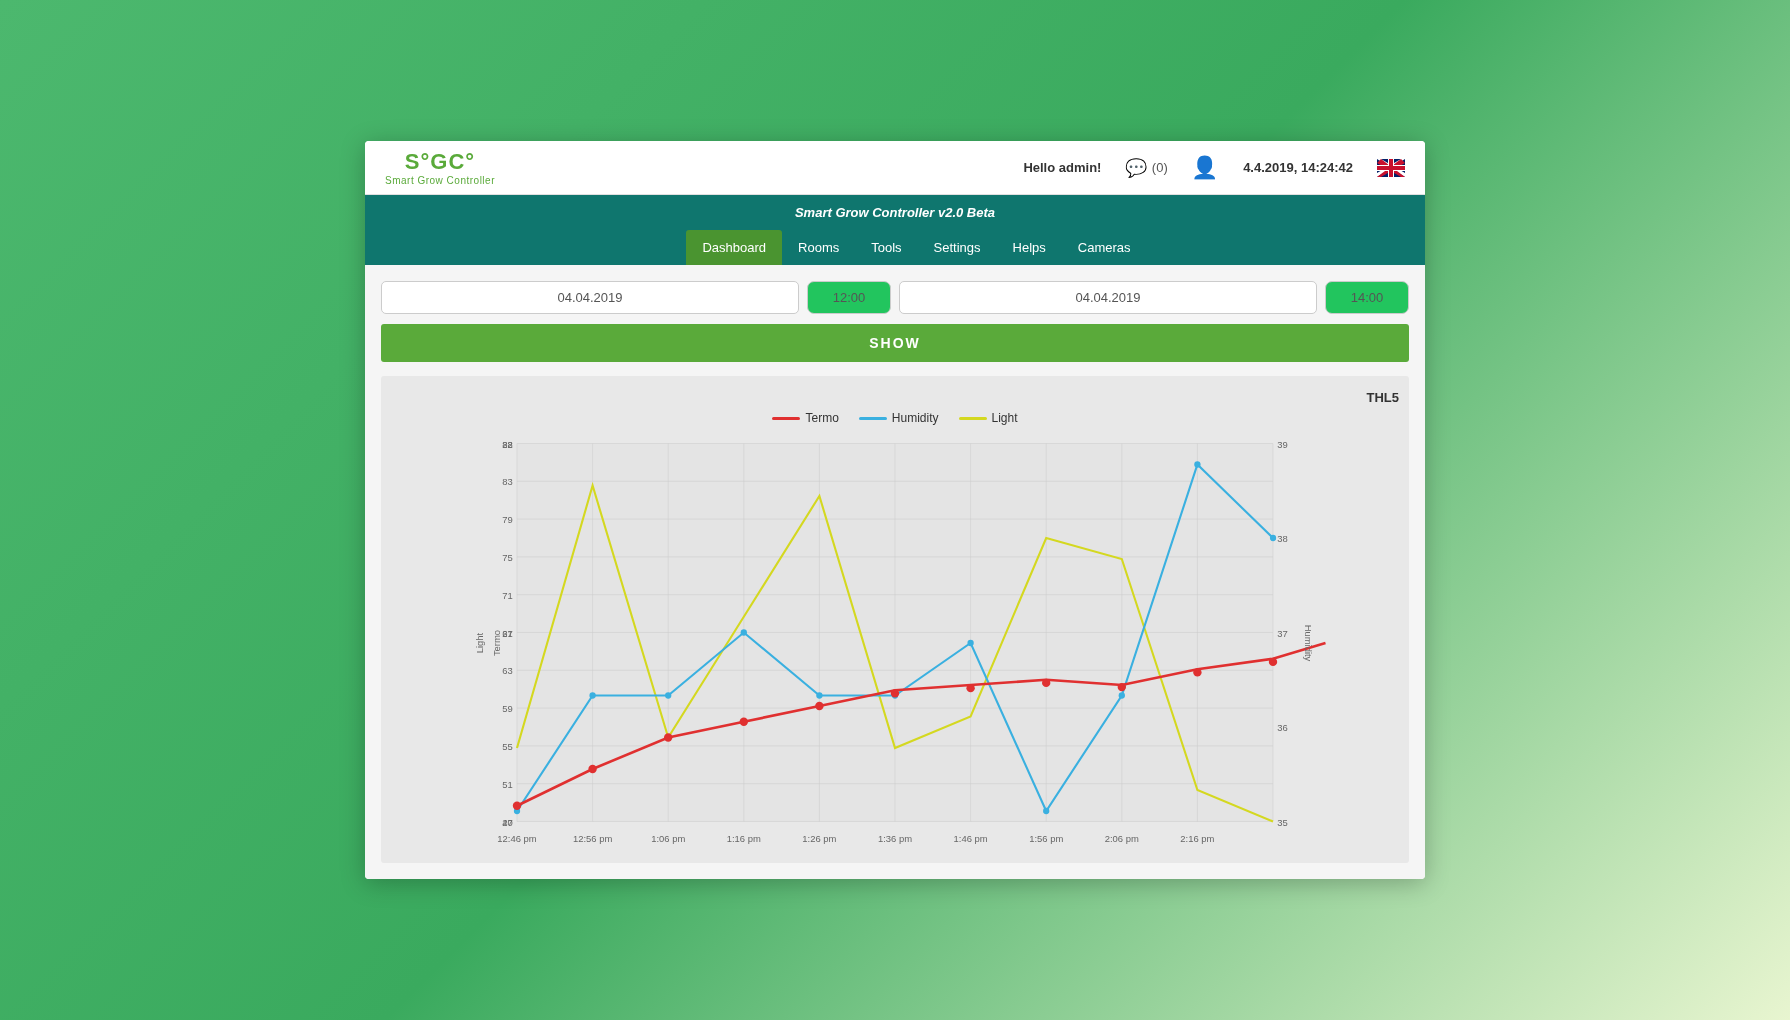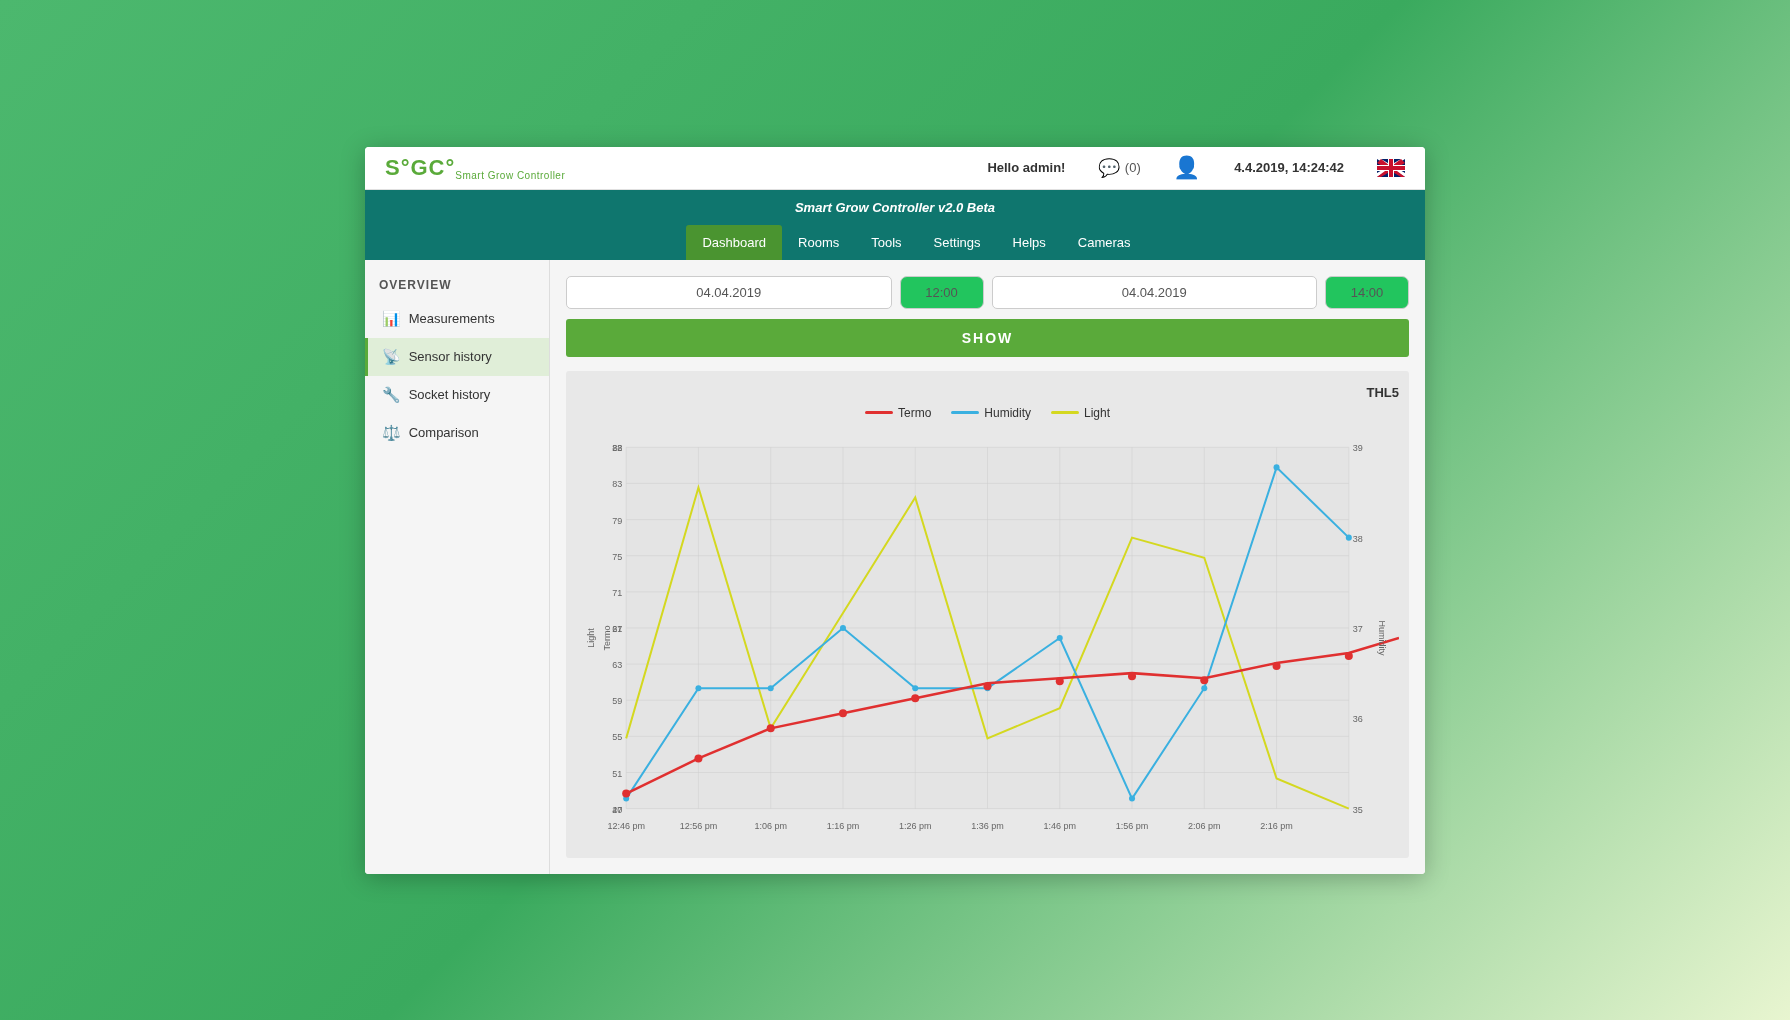--- a/index.html
+++ b/index.html
@@ -23,38 +23,38 @@
     .header-top {
       background: #fff;
       display: flex;
       align-items: center;
       justify-content: space-between;
       padding: 8px 20px;
       border-bottom: 1px solid #e0e0e0;
     }
     .logo-area {
       display: flex;
-      flex-direction: row;
-      align-items: flex-end;
+      flex-direction: column;
+      align-items: center;
     }
     .logo-text {
       font-size: 22px;
       font-weight: bold;
       color: #5aaa3a;
       letter-spacing: 1px;
     }
     .logo-sub {
       font-size: 10px;
       color: #5aaa3a;
       letter-spacing: 0.5px;
     }
     .header-right {
       display: flex;
       align-items: center;
-      gap: 33px;
+      gap: 24px;
     }
     .hello-text {
       font-size: 13px;
       font-weight: bold;
       color: #333;
     }
     .chat-icon-wrap {
       display: flex;
       align-items: center;
       gap: 4px;
@@ -276,39 +276,20 @@
       <li class="nav-item">Rooms</li>
       <li class="nav-item">Tools</li>
       <li class="nav-item">Settings</li>
       <li class="nav-item">Helps</li>
       <li class="nav-item">Cameras</li>
     </ul>
   </nav>
 
   <div class="main-layout">
 
-    <aside class="sidebar">
-      <div class="sidebar-overview">OVERVIEW</div>
-      <div class="sidebar-item">
-        <span class="sidebar-icon">📊</span>
-        <span>Measurements</span>
-      </div>
-      <div class="sidebar-item active">
-        <span class="sidebar-icon">📡</span>
-        <span>Sensor history</span>
-      </div>
-      <div class="sidebar-item">
-        <span class="sidebar-icon">🔧</span>
-        <span>Socket history</span>
-      </div>
-      <div class="sidebar-item">
-        <span class="sidebar-icon">⚖️</span>
-        <span>Comparison</span>
-      </div>
-    </aside>
 
     <div class="content">
       
       <div class="date-time-row">
         <div class="date-input">04.04.2019</div>
         <div class="time-input">12:00</div>
         <div class="date-input">04.04.2019</div>
         <div class="time-input">14:00</div>
       </div>
       <button class="show-btn">SHOW</button>

